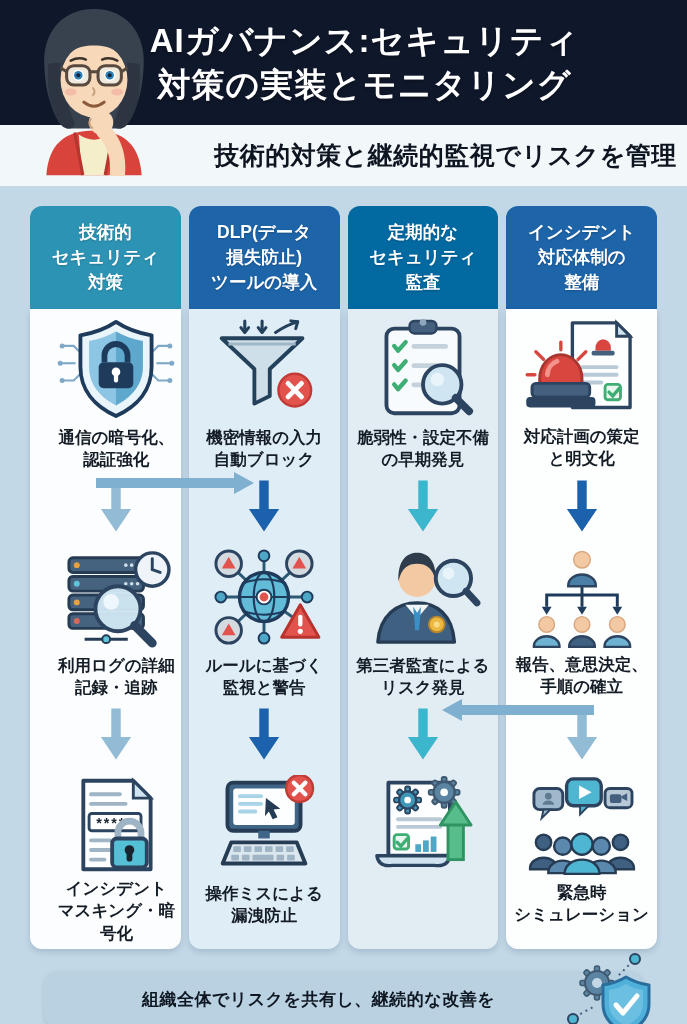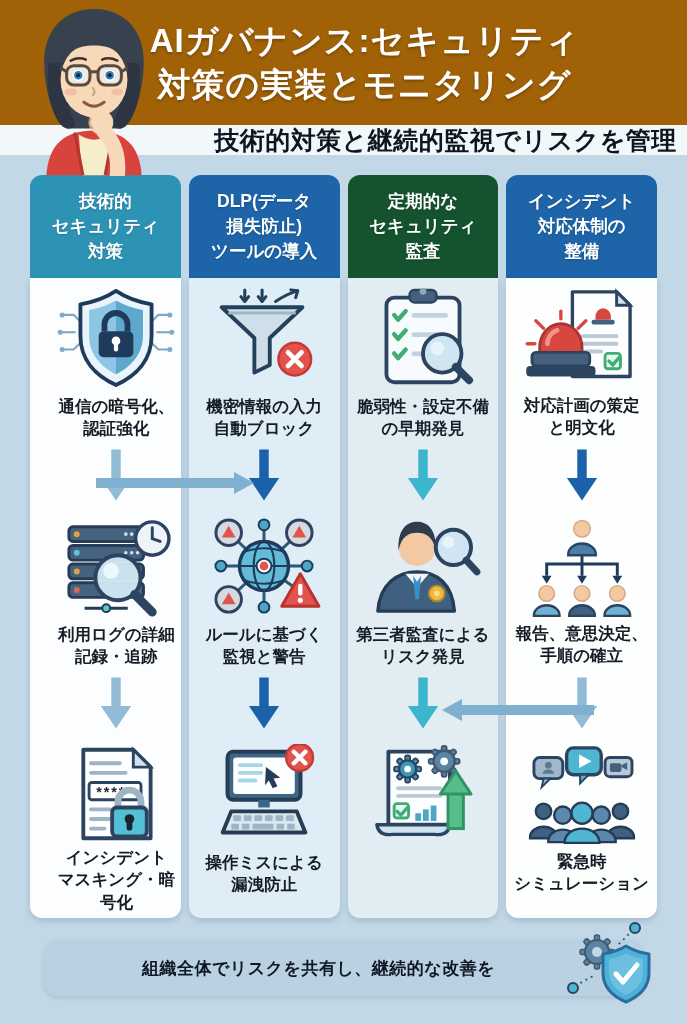--- a/index.html
+++ b/index.html
@@ -13,21 +13,21 @@
   .top-banner{
     height:125px;display:flex;align-items:center;justify-content:center;
     padding-left:150px;box-sizing:border-box;
   }
   .main-title{
     color:#ffffff;font-size:33px;font-weight:800;line-height:1.32;
     letter-spacing:1px;text-align:center;white-space:pre-line;
     text-shadow:0 2px 3px rgba(0,0,0,0.25);
   }
   .subtitle-bar{
-    height:30px;display:flex;align-items:center;padding-left:36px;
+    height:61px;display:flex;align-items:center;padding-left:36px;
   }
   .subtitle-text{
     flex:1;margin-left:168px;text-align:center;
     color:#0d1520;font-size:25px;font-weight:800;letter-spacing:0.5px;
   }
   .avatar{position:absolute;left:18px;top:2px;width:152px;height:174px;z-index:10;}
   
   .columns{display:flex;gap:8px;margin:20px 30px 0;}
   .column{flex:1;display:flex;flex-direction:column;min-width:0;}
   .col-header{
@@ -58,21 +58,21 @@
   }
   .footer-text{font-size:17px;font-weight:800;color:#0e1722;letter-spacing:0.5px;margin-right:50px;}
   .footer-icon{position:absolute;right:-14px;top:-20px;}
   .mask-text{font-size:15px;font-weight:bold;fill:#1a2430;letter-spacing:2px;font-family:"Liberation Sans",sans-serif;}
 </style>
 </head>
 <body>
 
 <div class="page" style="background-color: rgb(195, 216, 231);">
 
-  <div class="top-banner" style="background-color: #a16207; padding-left: 42px;">
+  <div class="top-banner" style="background-color: #0f172a; padding-left: 42px;">
     <div class="main-title">AIガバナンス:セキュリティ
 対策の実装とモニタリング</div>
   </div>
   <div class="subtitle-bar" style="background-color: rgb(242, 247, 250);">
     <div class="subtitle-text">技術的対策と継続的監視でリスクを管理</div>
   </div>
 
   <svg class="avatar" viewBox="0 0 150 170">
     <path d="M75 6 C43 6 24 30 26 62 C27 92 36 116 48 124 L102 124 C114 116 123 92 124 62 C126 30 107 6 75 6 Z" fill="#38424f"></path>
     <path d="M30 60 C28 92 34 112 44 122 C50 126 56 124 56 118 C48 104 46 80 48 58 Z" fill="#2c3541"></path>
@@ -314,21 +314,21 @@
                 <line x1="103" y1="8" x2="91" y2="20"></line>
             </g>
           </svg>
         </div>
         <div class="caption">操作ミスによる
 漏洩防止</div>
       </div>
     </div>
 
     <div class="column">
-      <div class="col-header" style="background-color: #14532d;">定期的な
+      <div class="col-header" style="background-color: #0369a1;">定期的な
 セキュリティ
 監査</div>
       <div class="col-body" style="background-color: rgb(226, 237, 243);">
         <div class="icon-box">
           <svg width="120" height="100" viewBox="0 0 120 104">
             <rect x="22" y="10" width="76" height="88" rx="8" fill="#f8fbfd" stroke="#2c4460" stroke-width="4"></rect>
             <rect x="46" y="2" width="28" height="13" rx="5" fill="#44607e" stroke="#2c4460" stroke-width="2.5"></rect>
             <circle cx="60" cy="3.5" r="3.5" fill="#8fa8bb"></circle>
             <g stroke="#3fae74" stroke-width="4.5" fill="none" stroke-linecap="round" stroke-linejoin="round">
               <path d="M30 28 l4 5 l8 -9"></path>

